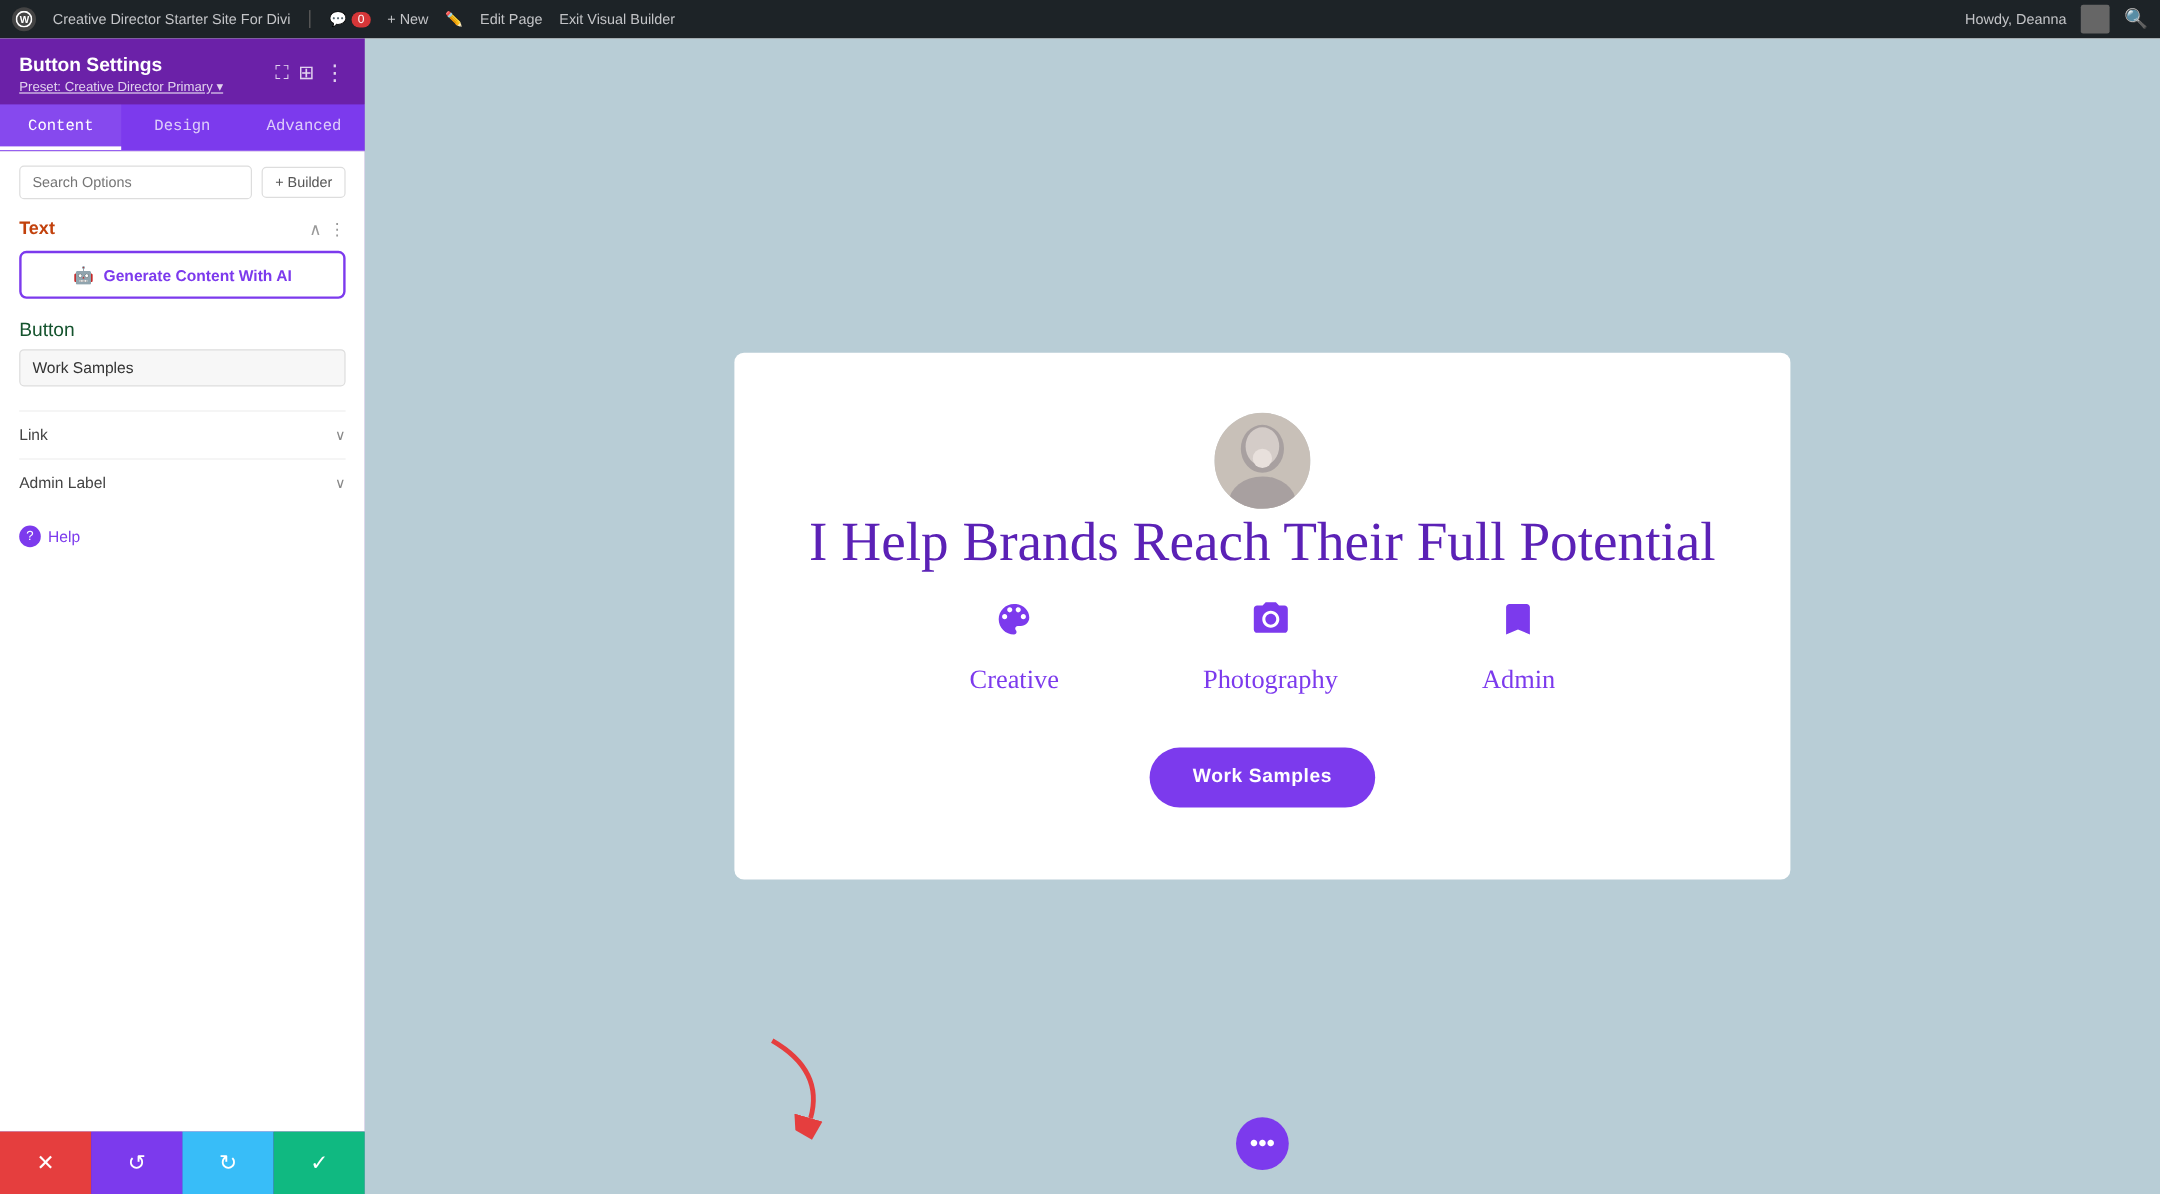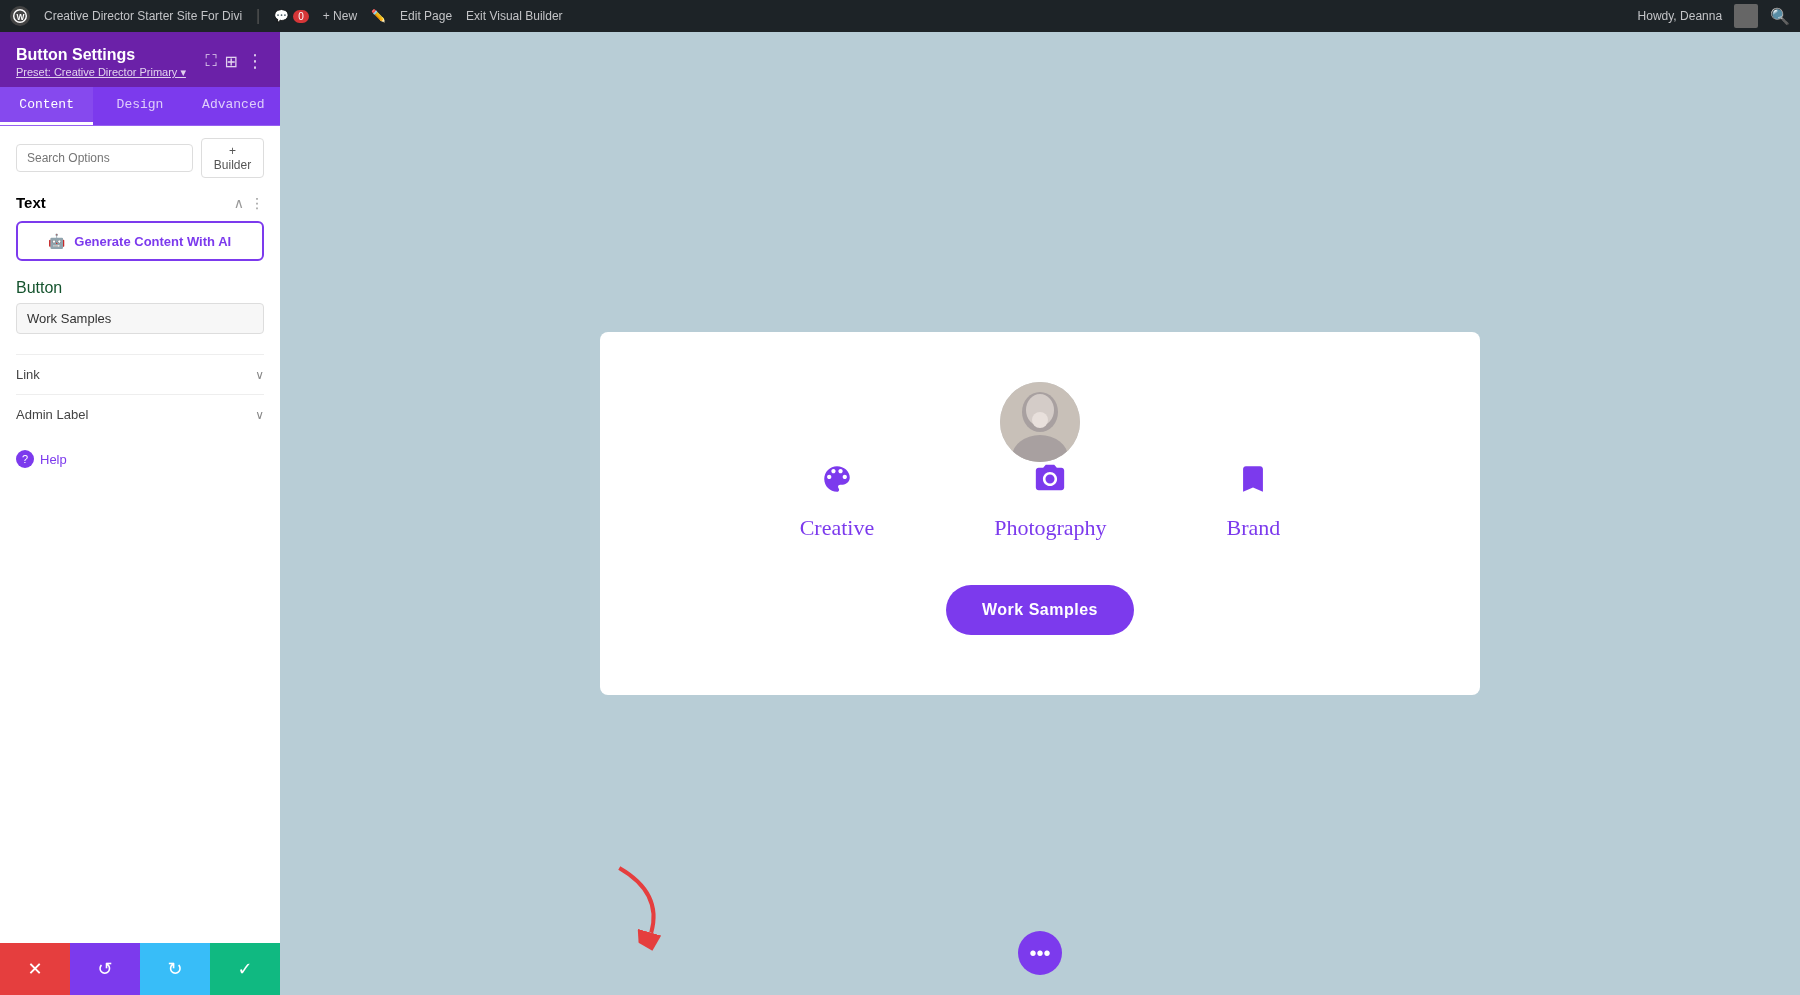--- a/index.html
+++ b/index.html
@@ -23,21 +23,21 @@
     .admin-bar-separator { color: #555; }
     .admin-bar-new { color: #c3c4c7; font-size: 12px; display: flex; align-items: center; gap: 4px; cursor: pointer; }
     .comment-count { background: #d63638; color: #fff; font-size: 10px; padding: 1px 5px; border-radius: 10px; }
     .howdy { color: #c3c4c7; font-size: 12px; }
 
     
     .main-layout { display: flex; flex: 1; overflow: hidden; }
 
     
     .left-panel {
-      width: 280px;
+      width: 304px;
       background: #6b21a8;
       display: flex;
       flex-direction: column;
       flex-shrink: 0;
       height: 100%;
     }
 
     .panel-header {
       background: #6b21a8;
       padding: 14px 16px 8px;
@@ -113,21 +113,21 @@
     }
 
     
     .section-header {
       display: flex;
       align-items: center;
       justify-content: space-between;
       margin-bottom: 10px;
     }
     .section-title {
-      color: #000000;
+      color: #c2410c;
       font-size: 15px;
       font-weight: 600;
       text-align: center;
     }
     .section-icons { display: flex; gap: 6px; align-items: center; }
     .section-icon { color: #999; cursor: pointer; font-size: 14px; }
 
     
     .ai-btn {
       width: 100%;
@@ -469,20 +469,21 @@
       <div class="avatar-svg-container">
         <svg width="80" height="80" viewBox="0 0 80 80" xmlns="http://www.w3.org/2000/svg">
           <rect width="80" height="80" fill="#c8c0b8"></rect>
           <ellipse cx="40" cy="30" rx="18" ry="20" fill="#a8a0a0"></ellipse>
           <ellipse cx="40" cy="75" rx="28" ry="22" fill="#a8a0a0"></ellipse>
           <ellipse cx="40" cy="28" rx="14" ry="16" fill="#d4ccc8"></ellipse>
           <circle cx="40" cy="38" r="8" fill="#e8e0dc"></circle>
         </svg>
       </div>
 
+      <h1 class="hero-heading">I Help Brands Reach Their Full Potential</h1>
 
 
       <div class="services-row">
         <div class="service-item">
           <div class="service-icon">
             <svg width="34" height="34" viewBox="0 0 24 24" fill="#7c3aed">
               <path d="M12 3c-4.97 0-9 4.03-9 9s4.03 9 9 9c.83 0 1.5-.67 1.5-1.5 0-.39-.15-.74-.39-1.01-.23-.26-.38-.61-.38-.99 0-.83.67-1.5 1.5-1.5H16c2.76 0 5-2.24 5-5 0-4.42-4.03-8-9-8zm-5.5 9c-.83 0-1.5-.67-1.5-1.5S5.67 9 6.5 9 8 9.67 8 10.5 7.33 12 6.5 12zm3-4C8.67 8 8 7.33 8 6.5S8.67 5 9.5 5s1.5.67 1.5 1.5S10.33 8 9.5 8zm5 0c-.83 0-1.5-.67-1.5-1.5S13.67 5 14.5 5s1.5.67 1.5 1.5S15.33 8 14.5 8zm3 4c-.83 0-1.5-.67-1.5-1.5S16.67 9 17.5 9s1.5.67 1.5 1.5-.67 1.5-1.5 1.5z"></path>
             </svg>
           </div>
           <span class="service-label">Creative</span>
@@ -494,21 +495,21 @@
             </svg>
           </div>
           <span class="service-label">Photography</span>
         </div>
         <div class="service-item">
           <div class="service-icon">
             <svg width="34" height="34" viewBox="0 0 24 24" fill="#7c3aed">
               <path d="M17 3H7c-1.1 0-2 .9-2 2v16l7-3 7 3V5c0-1.1-.9-2-2-2z"></path>
             </svg>
           </div>
-          <span class="service-label">Brand</span>
+          <span class="service-label">Admin</span>
         </div>
       </div>
 
       <button class="cta-button">Work Samples</button>
     </div>
 
     <button class="fab">
       <span>•••</span>
     </button>
 

